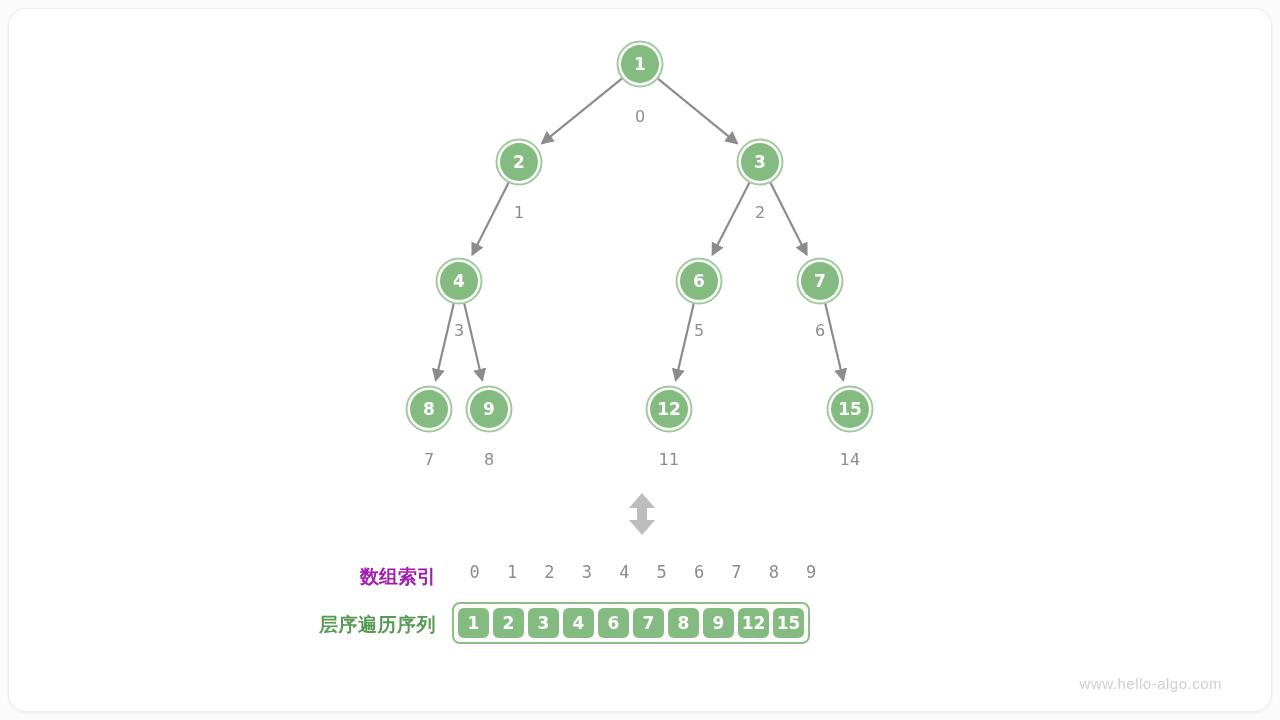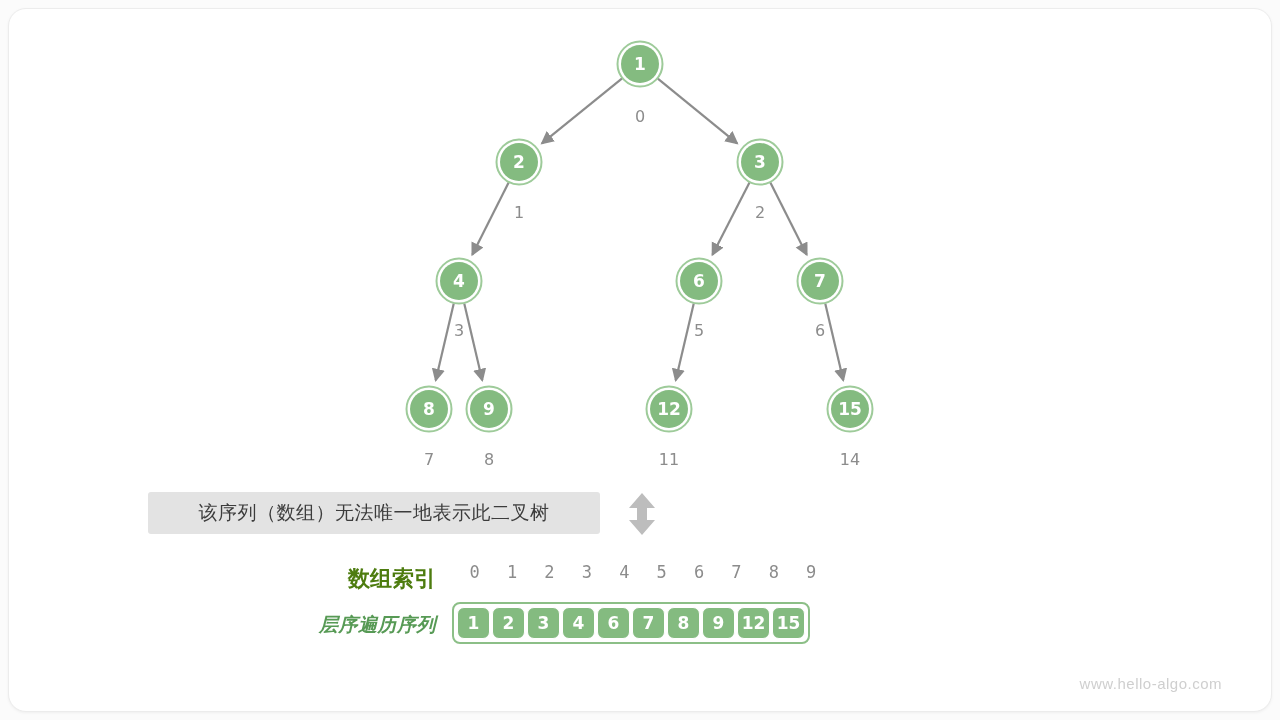--- a/index.html
+++ b/index.html
@@ -104,22 +104,22 @@
   #index-label-wrap {
     position: absolute;
     left: 200px;
     top: 4px;
     width: 236px;
     text-align: right;
   }
   #index-label {
     font-family: Liberation Mono, monospace;
     font-weight: 700;
-    font-size: 22px;
-    color: #4d7c0f;
+    font-size: 19px;
+    color: #a21caf;
   }
   #index-cells {
     position: absolute;
     left: 456px;
     top: 2px;
     display: flex;
   }
   #index-cells .icell {
     width: 37.4px;
     text-align: center;
@@ -133,21 +133,20 @@
     left: 0;
     top: 42px;
     height: 44px;
   }
   #values-label-wrap {
     position: absolute;
     left: 160px;
     top: 10px;
     width: 276px;
     text-align: right;
-    font-style: italic;
   }
   #values-label {
     font-family: "DejaVu Sans", "Liberation Sans", sans-serif;
     font-weight: 700;
     font-size: 19px;
     color: #579a55;
     letter-spacing: 0.5px;
   }
   #array-box {
     position: absolute;
@@ -270,23 +269,20 @@
         <text x="459" y="330" text-anchor="middle" dominant-baseline="central" class="idx-text">3</text>
         <text x="699" y="330" text-anchor="middle" dominant-baseline="central" class="idx-text">5</text>
         <text x="820" y="330" text-anchor="middle" dominant-baseline="central" class="idx-text">6</text>
         <text x="429" y="459" text-anchor="middle" dominant-baseline="central" class="idx-text">7</text>
         <text x="489" y="459" text-anchor="middle" dominant-baseline="central" class="idx-text">8</text>
         <text x="669" y="459" text-anchor="middle" dominant-baseline="central" class="idx-text">11</text>
         <text x="850" y="459" text-anchor="middle" dominant-baseline="central" class="idx-text">14</text>
       </g>
   </svg>
 
-  <div id="note-box">
-    <span class="note-label">该序列（数组）无法唯一地表示此二叉树</span>
-  </div>
 
   <div id="double-arrow">
     <svg width="40" height="44" viewBox="0 0 40 44" xmlns="http://www.w3.org/2000/svg">
       <path d="M20 1 L33 16 L25 16 L25 28 L33 28 L20 43 L7 28 L15 28 L15 16 L7 16 Z" fill="#bdbdbd"></path>
     </svg>
   </div>
 
   <div id="array-section">
 
     <div id="index-row">

